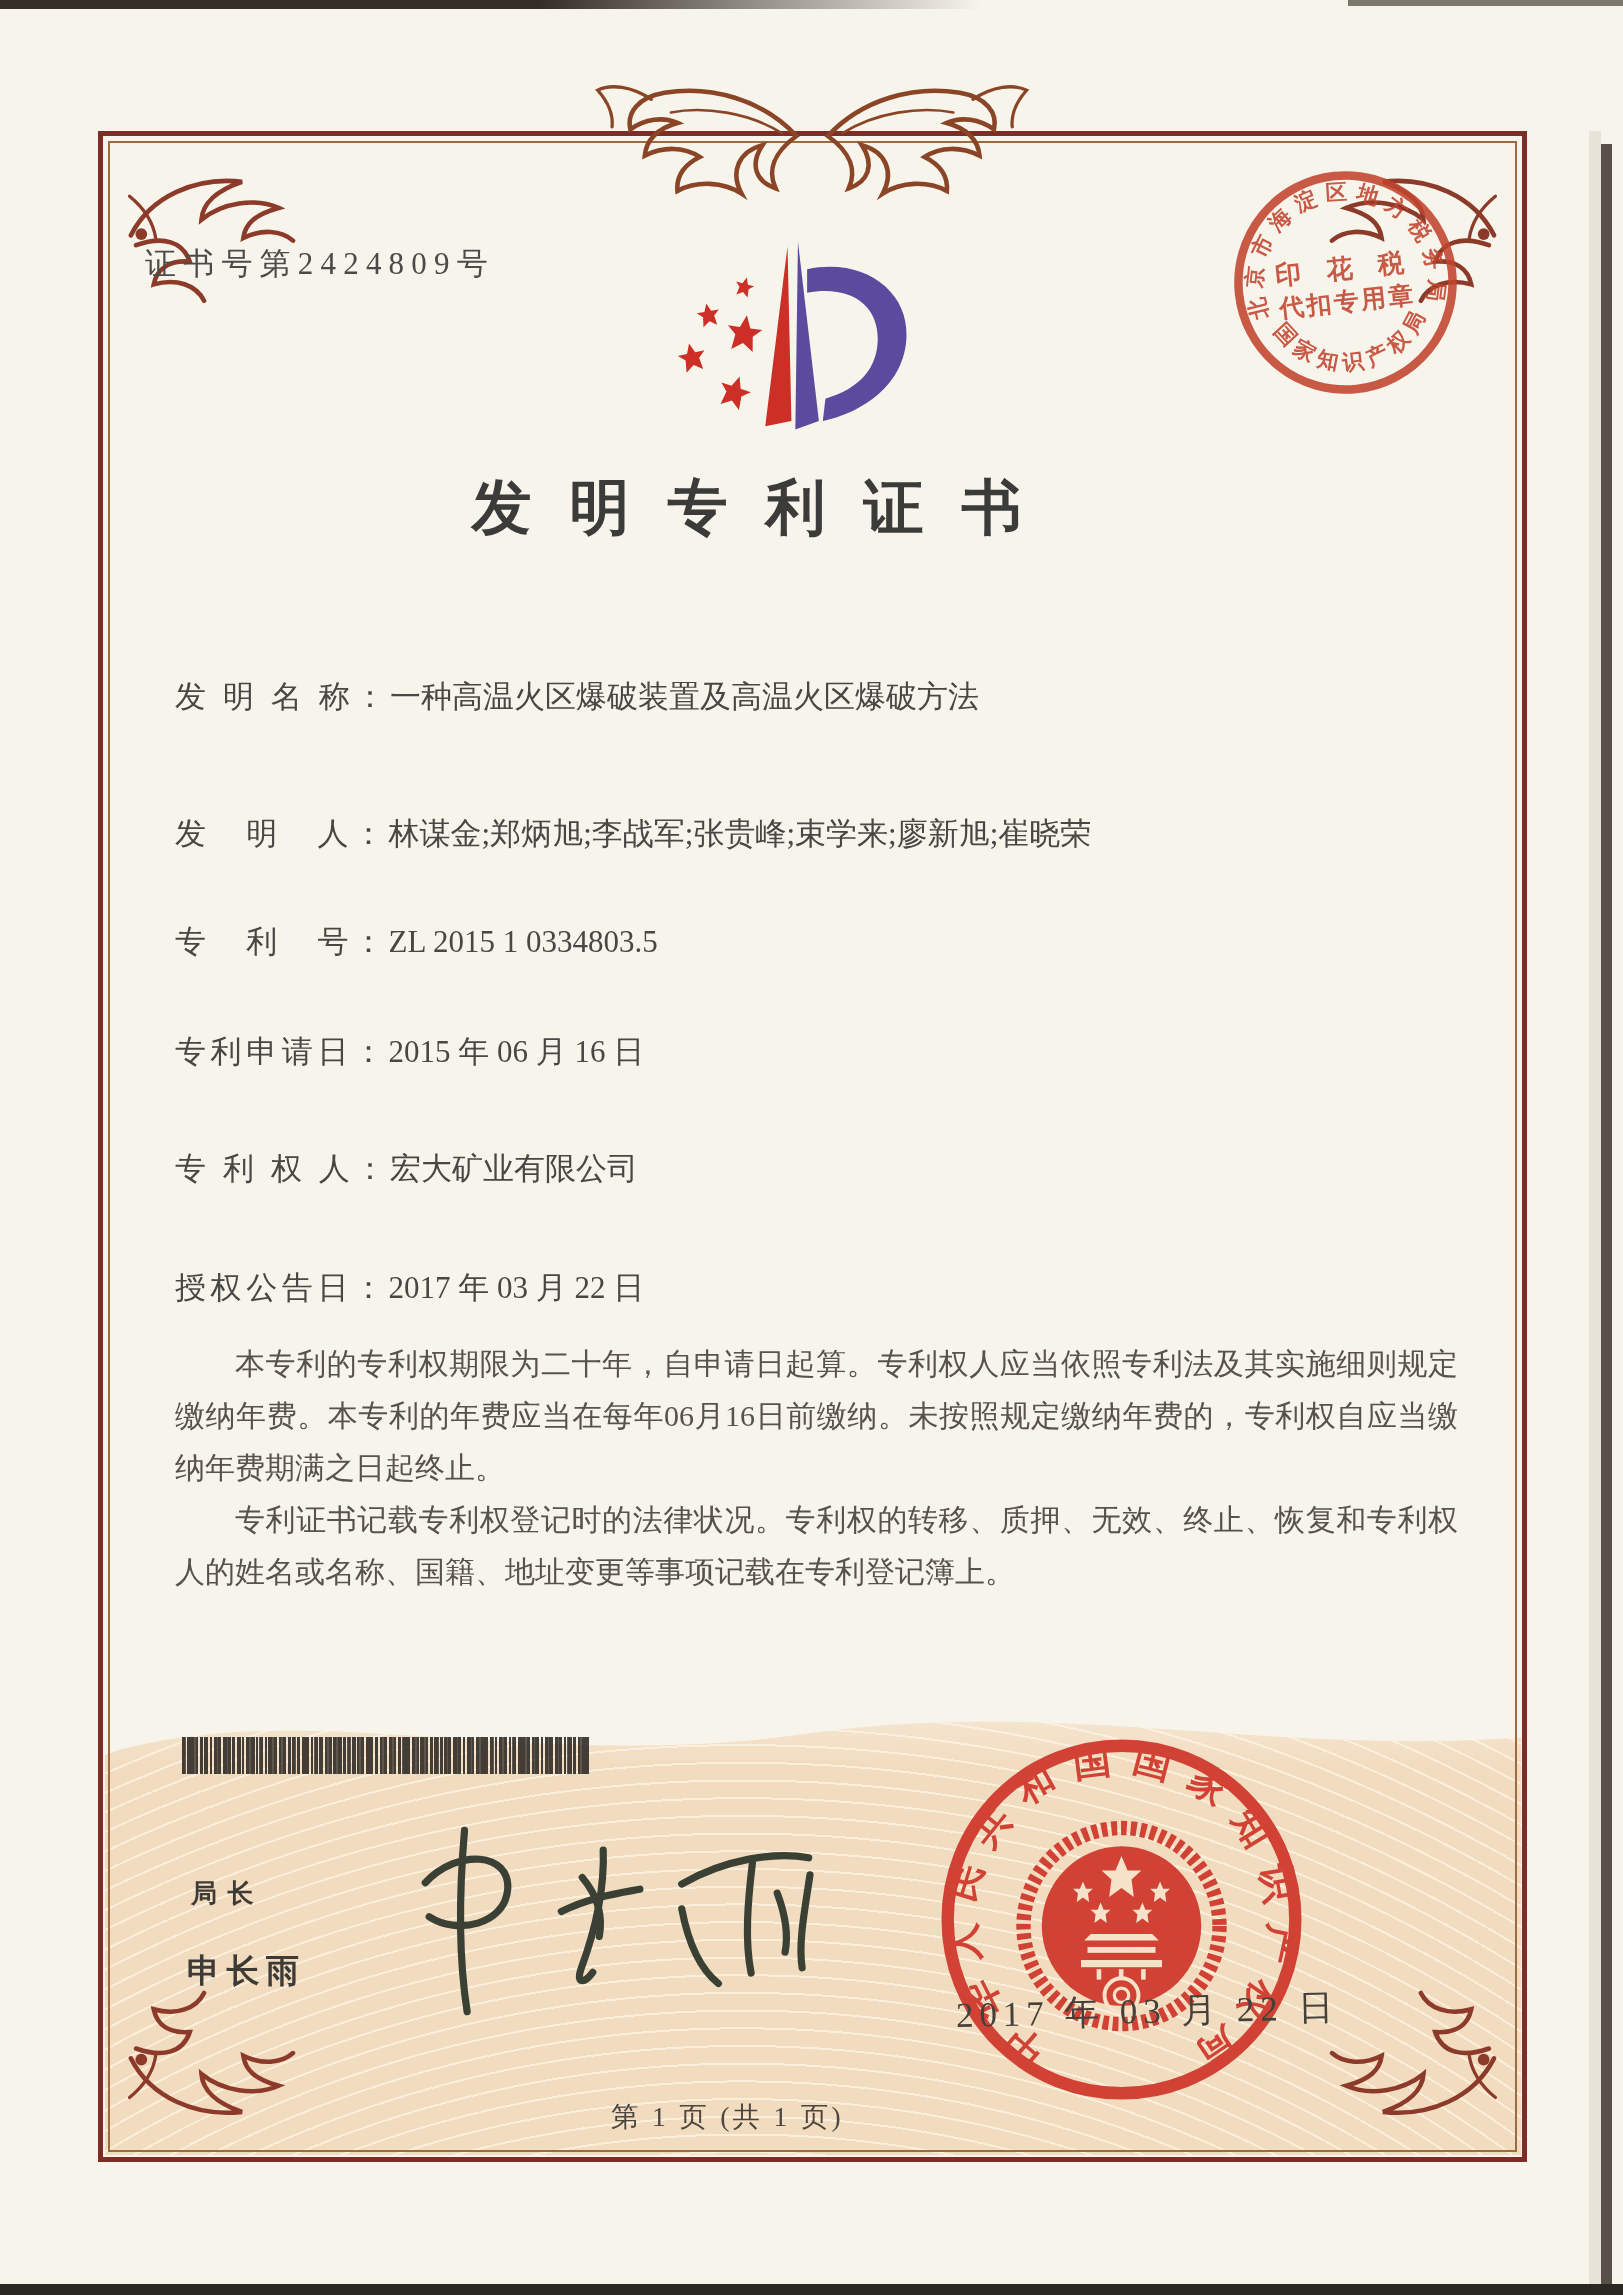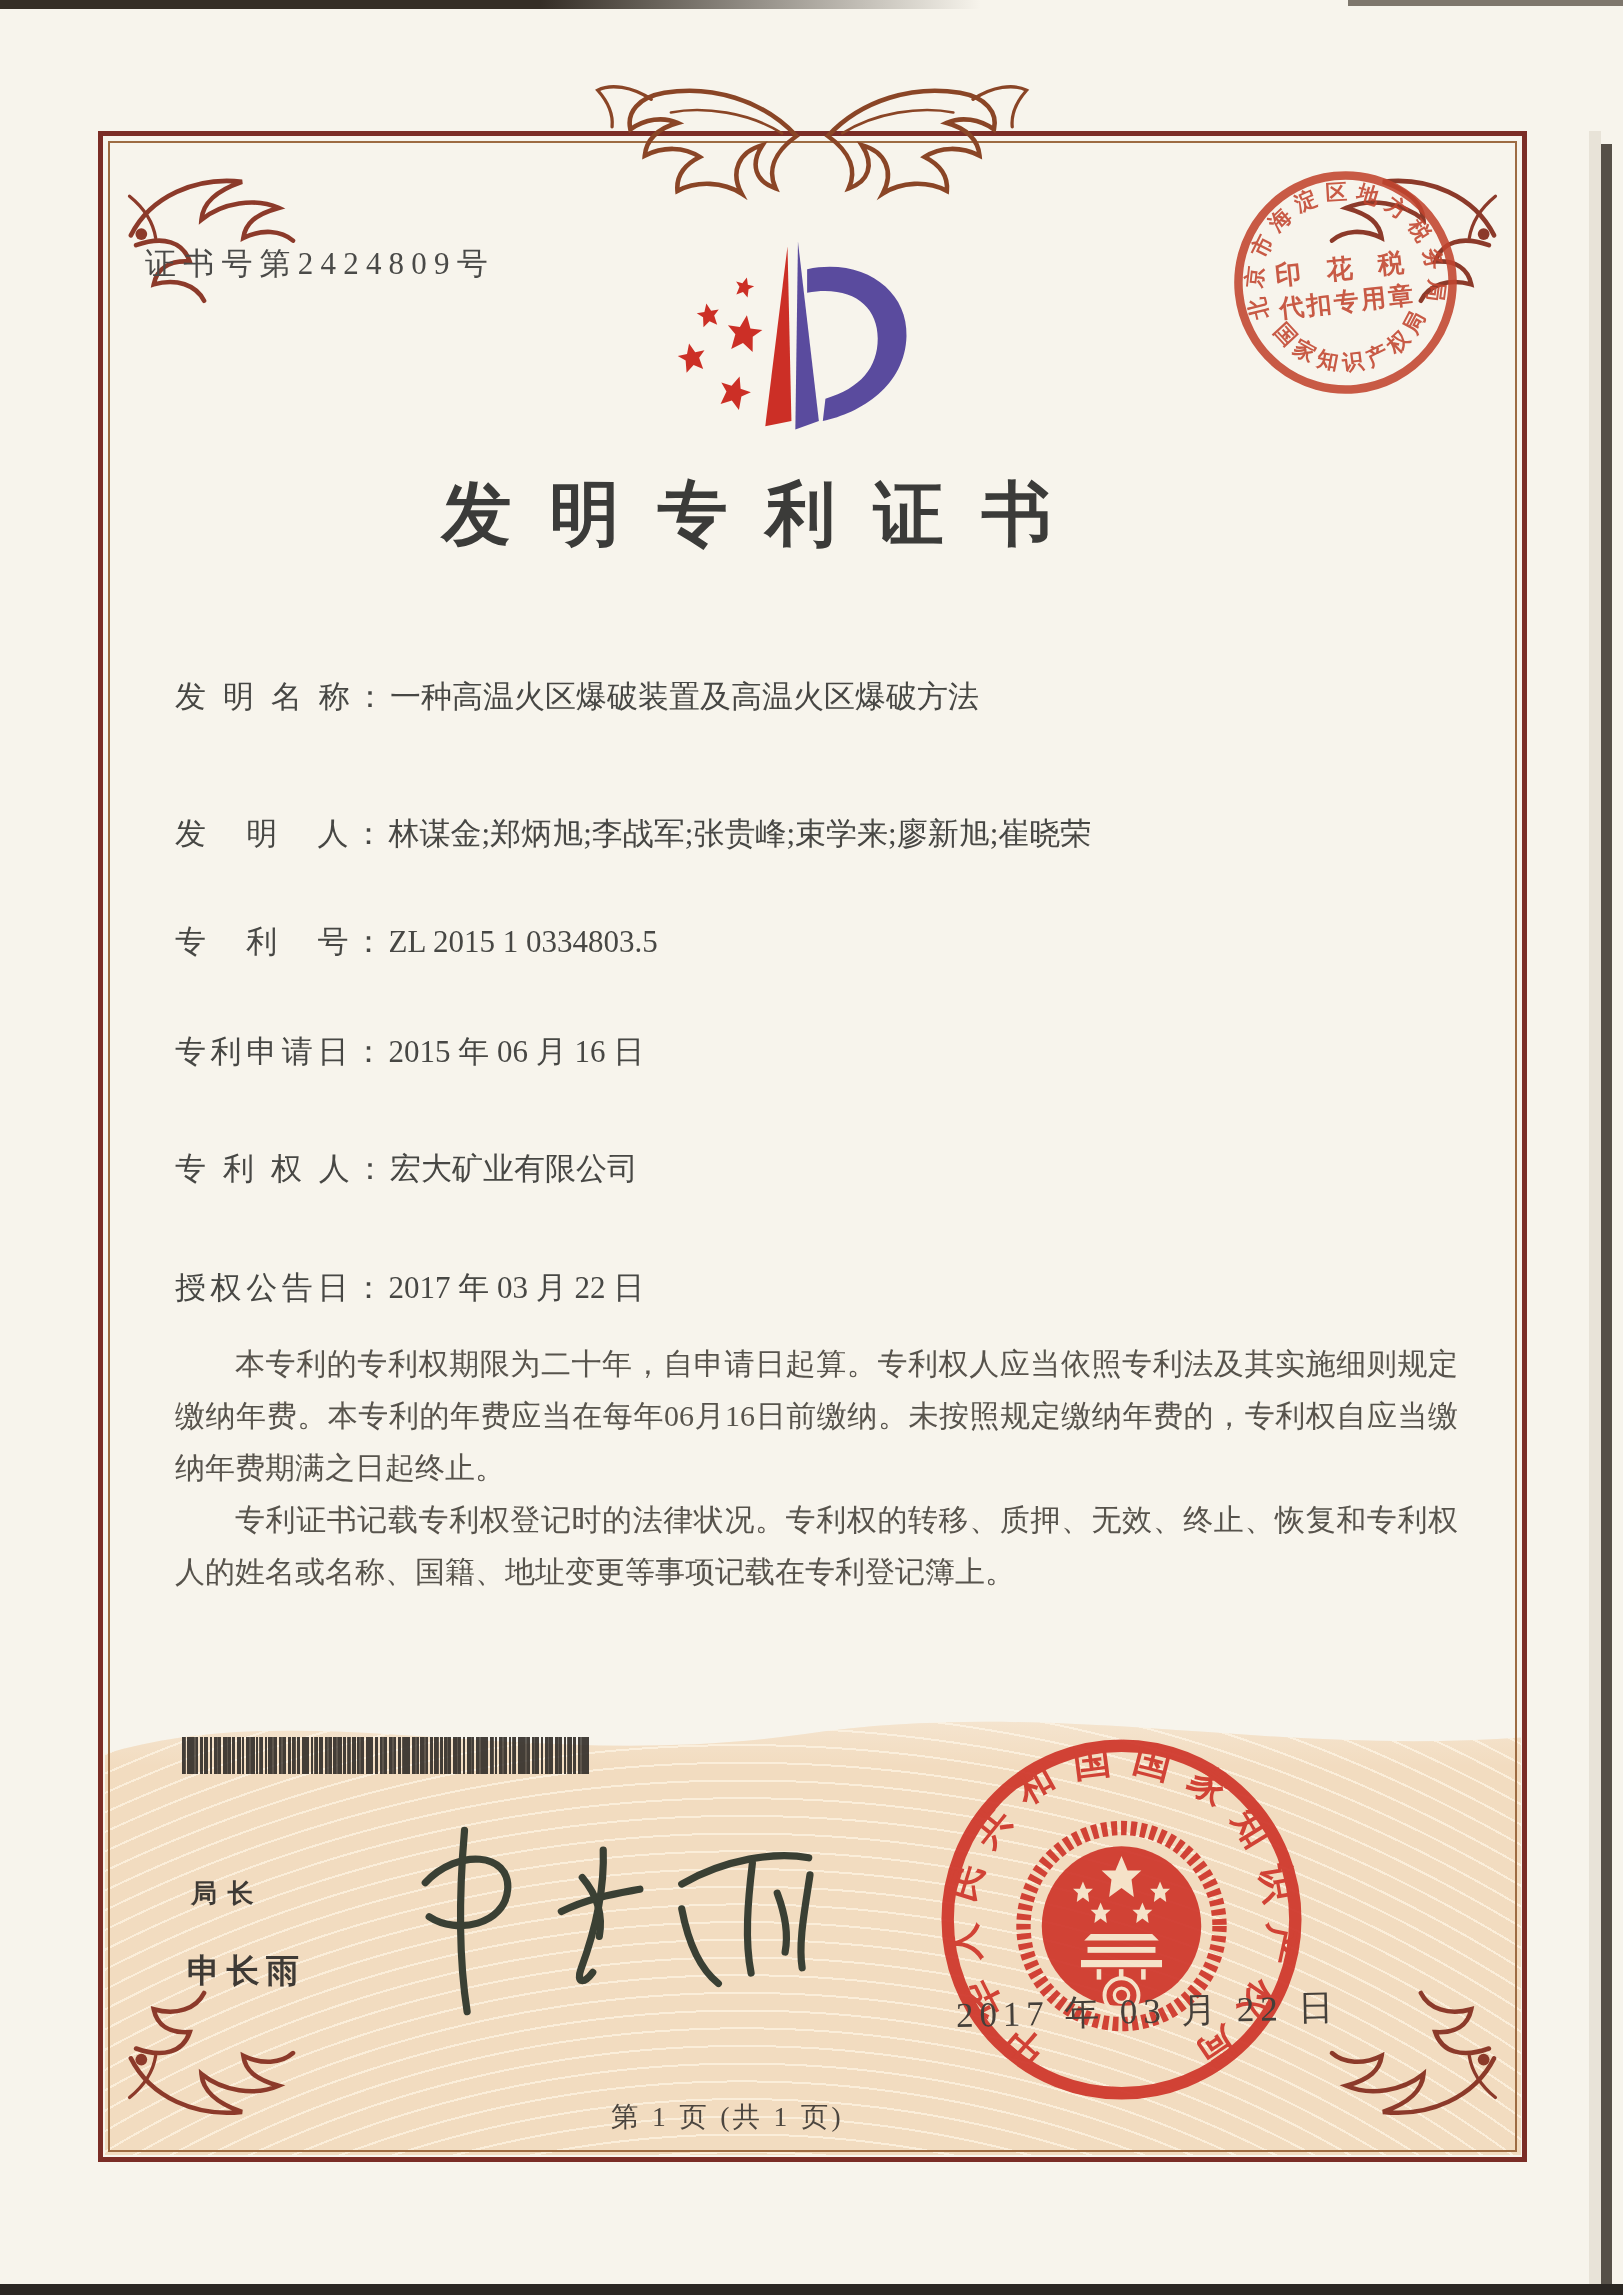--- a/index.html
+++ b/index.html
@@ -30,21 +30,21 @@
       repeating-radial-gradient(circle at 45% 320%,
         #f2dcc0 0, #f2dcc0 15.7px, #fbeeda 15.7px, #fbeeda 17.7px);
     clip-path: path("M0,80 C200,20 420,100 700,60 C980,20 1200,95 1500,55 C1750,25 1980,70 2165,35 L2165,736 L0,736 Z");
   }
   .cream-fade{position:absolute;left:0;top:0;width:100%;height:92px;
     background:linear-gradient(rgba(250,246,238,.65),rgba(250,246,238,0));}
 
   
   .cert-number{left:145px;top:243px;font-size:31px;letter-spacing:7.2px;color:#4a4a48;z-index:10;}
   .title{left:98px;top:468px;width:1429px;text-align:center;transform:translateX(-47px);
-    font-size:70px;font-weight:bold;letter-spacing:38px;color:#3b3b39;z-index:10;}
+    font-size:60px;font-weight:bold;letter-spacing:38px;color:#3b3b39;z-index:10;}
 
   
   .field{left:175px;font-size:31px;color:#474744;z-index:10;white-space:nowrap;}
   .field .lbl{letter-spacing:4.6px;}
   .f1{top:676px;} .f2{top:813px;text-align:center;} .f3{top:921px;}
   .f4{top:1031px;} .f5{top:1148px;text-align:right;} .f6{top:1267px;}
 
   
   .paras{left:175px;top:1338px;width:1283px;z-index:10;
     font-size:30px;line-height:52px;color:#57534c;text-align:justify;}

